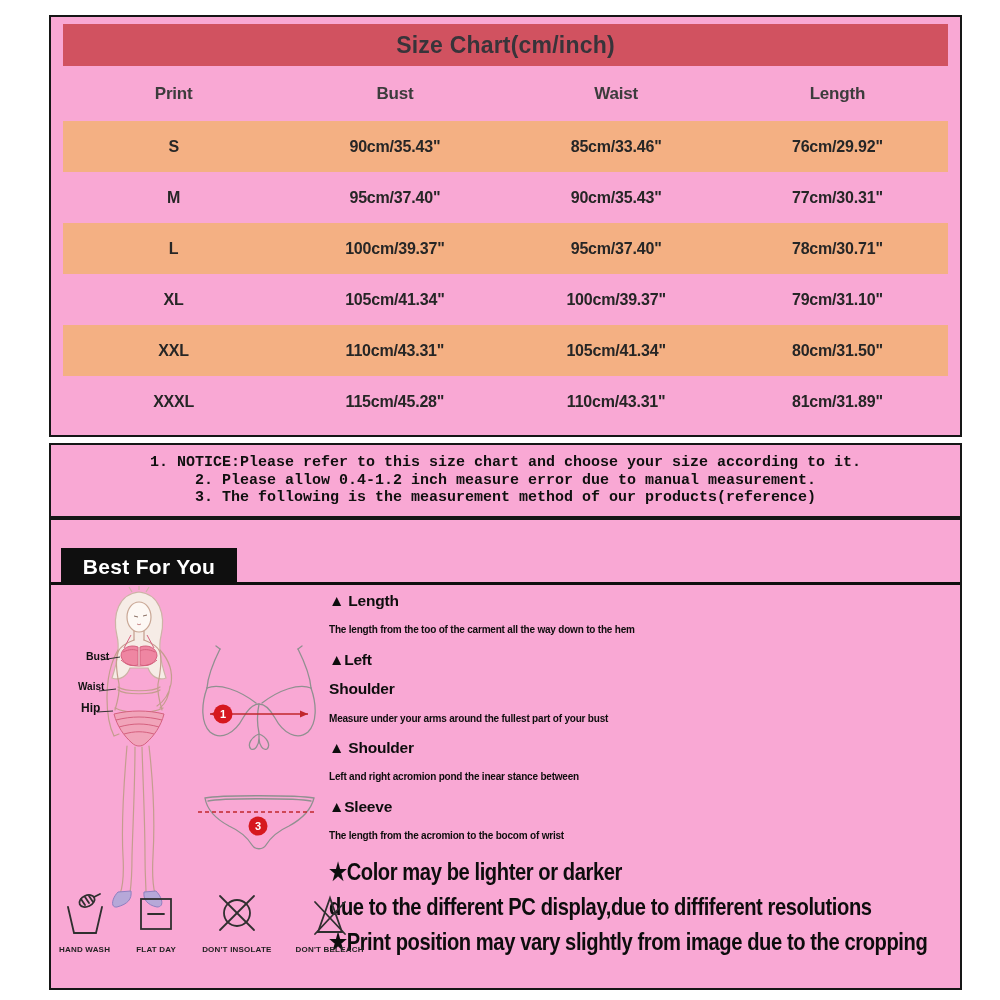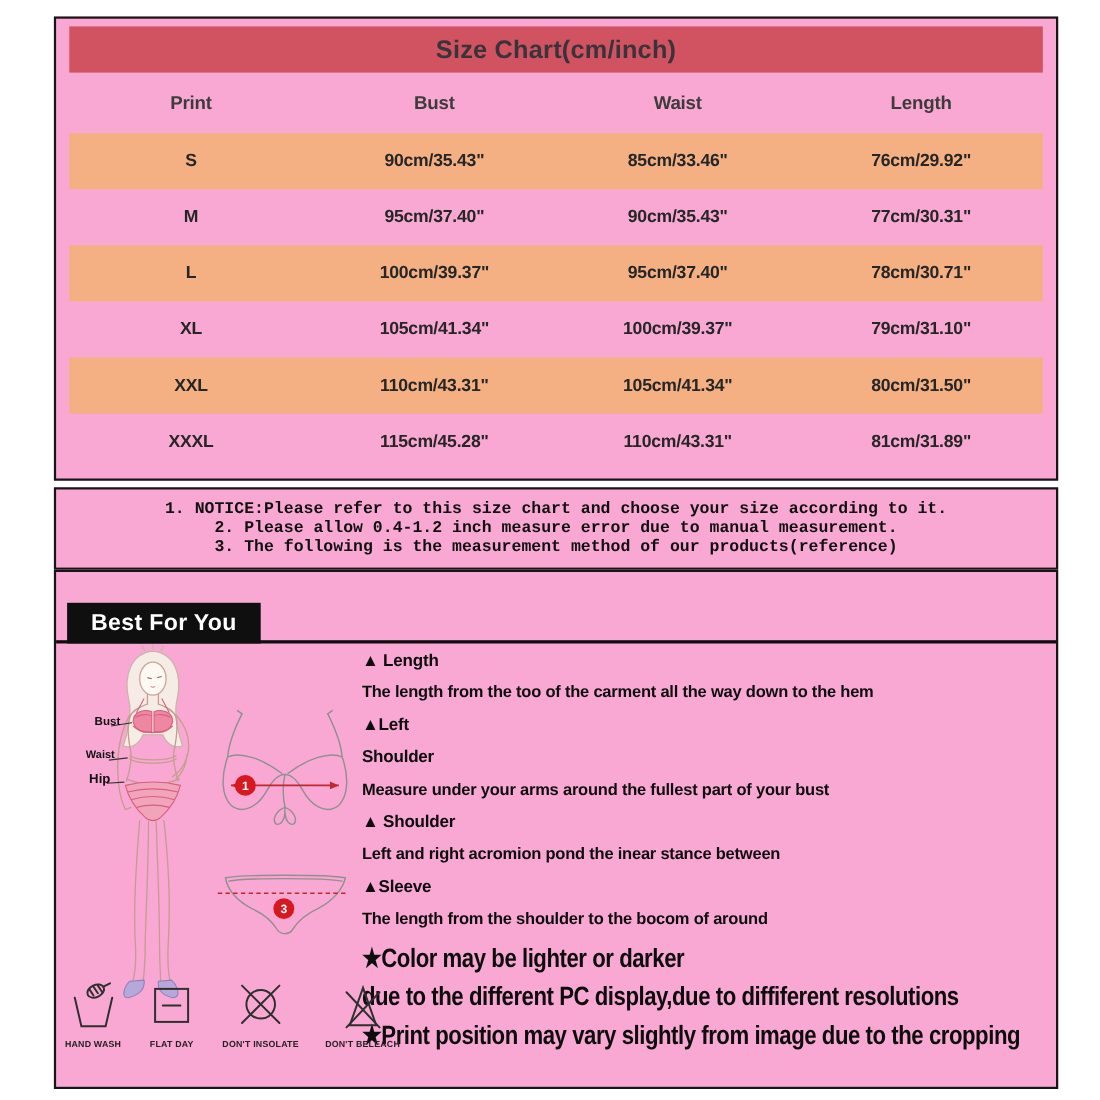--- a/index.html
+++ b/index.html
@@ -46,21 +46,21 @@
     font-size:21px; font-weight:bold; letter-spacing:.3px; z-index:2;
   }
   .bfy-rule { position:absolute; left:0; top:62px; width:100%; height:3px;
     background:var(--panel-black,#0f0f0f); z-index:1; }
   .figure-wrap { position:absolute; left:6px; top:66px; width:305px; height:335px; }
   .fig-label { position:absolute; font-weight:bold; color:#111; z-index:3; }
   #fig-label-bust  { left:35px; top:130px; font-size:10.5px; }
   #fig-label-waist { left:27px; top:161px; font-size:10px;   }
   #fig-label-hip   { left:30px; top:181px; font-size:12px;   }
   .guide-text { position:absolute; left:278px; top:66px; width:634px; color:#0d0d0d; }
-  .g-line { line-height:29.4px; font-size:15px; font-weight:bold;
+  .g-line { line-height:29.4px; font-size:10px; font-weight:bold;
     letter-spacing:-.2px; white-space:nowrap; }
   .g-line.heading { font-size:15.5px; }
   .warning {
     font-size:24px; font-weight:bold; letter-spacing:-.5px; white-space:nowrap;
     line-height:35px; transform:scaleX(.84); transform-origin:0 50%;
   }
   .warning.first { margin-top:3px; }
   
   .care-row { position:absolute; left:8px; top:372px; width:296px;
     display:flex; justify-content:space-between;gap:24px; }
@@ -220,21 +220,21 @@
 
     <div class="guide-text">
       <div class="g-line heading">▲ Length</div>
       <div class="g-line">The length from the too of the carment all the way down to the hem</div>
       <div class="g-line heading">▲Left</div>
       <div class="g-line heading">Shoulder</div>
       <div class="g-line">Measure under your arms around the fullest part of your bust</div>
       <div class="g-line heading">▲ Shoulder</div>
       <div class="g-line">Left and right acromion pond the inear stance between</div>
       <div class="g-line heading">▲Sleeve</div>
-      <div class="g-line">The length from the shoulder to the bocom of around</div>
+      <div class="g-line">The length from the acromion to the bocom of wrist</div>
       <div class="warning first">★Color may be lighter or darker</div>
       <div class="warning">due to the different PC display,due to diffiferent resolutions</div>
       <div class="warning">★Print position may vary slightly from image due to the cropping</div>
     </div>
 
     <div class="care-row">
       <div class="care-item">
         <svg viewBox="0 0 44 46">
           <g class="care-ico">
             <path d="M5 15 L11 41 H33 L39 15"></path>

